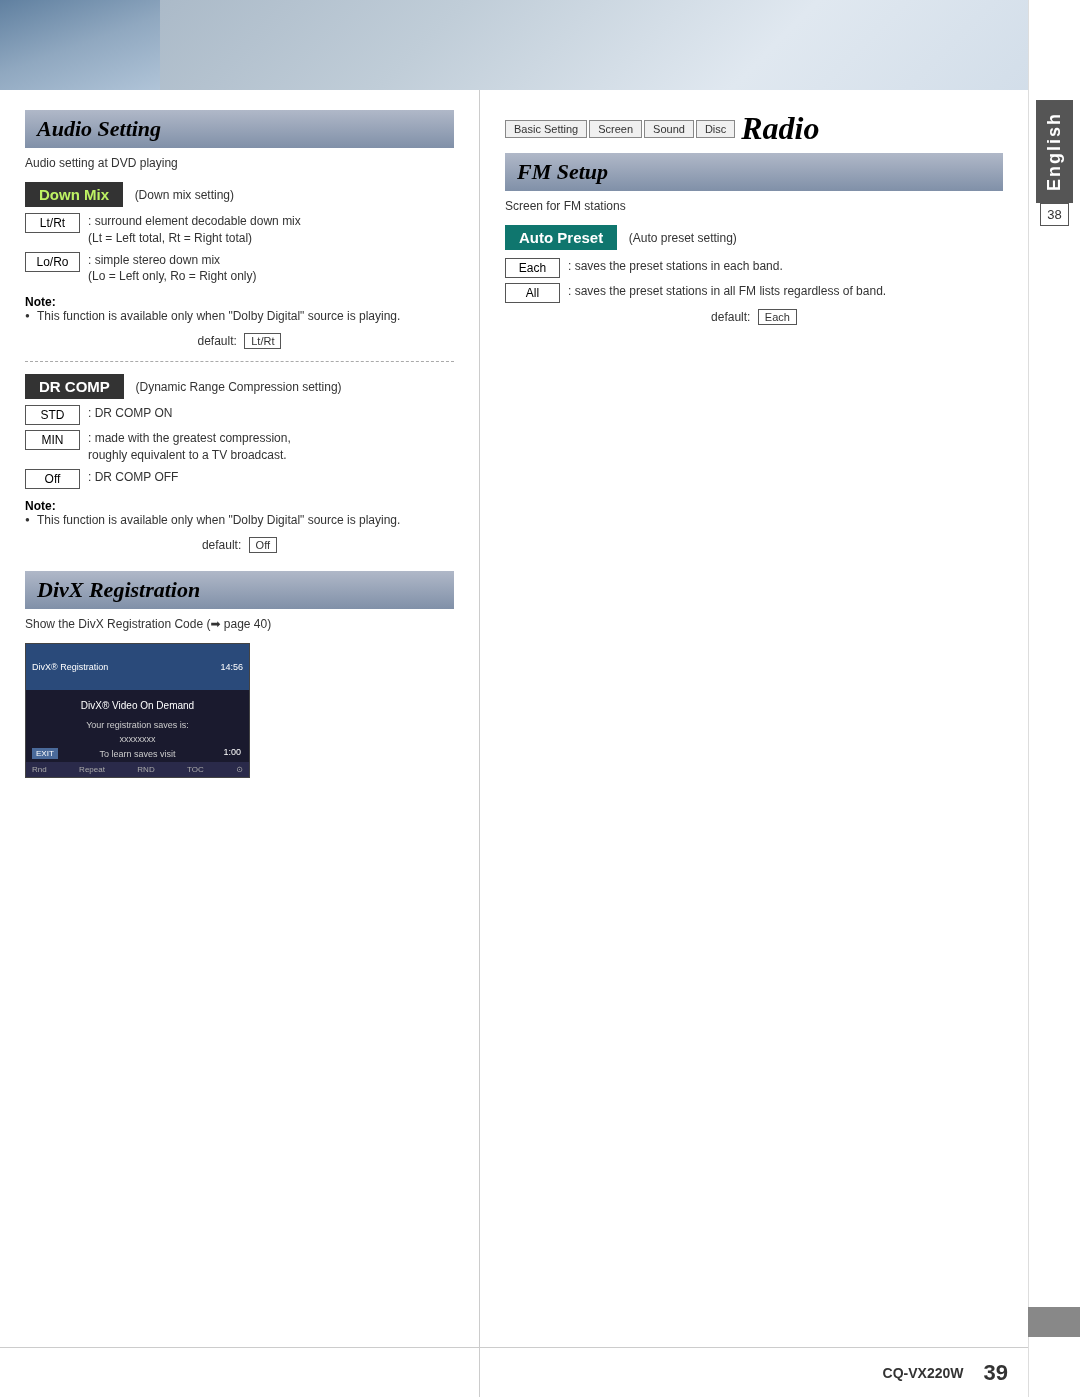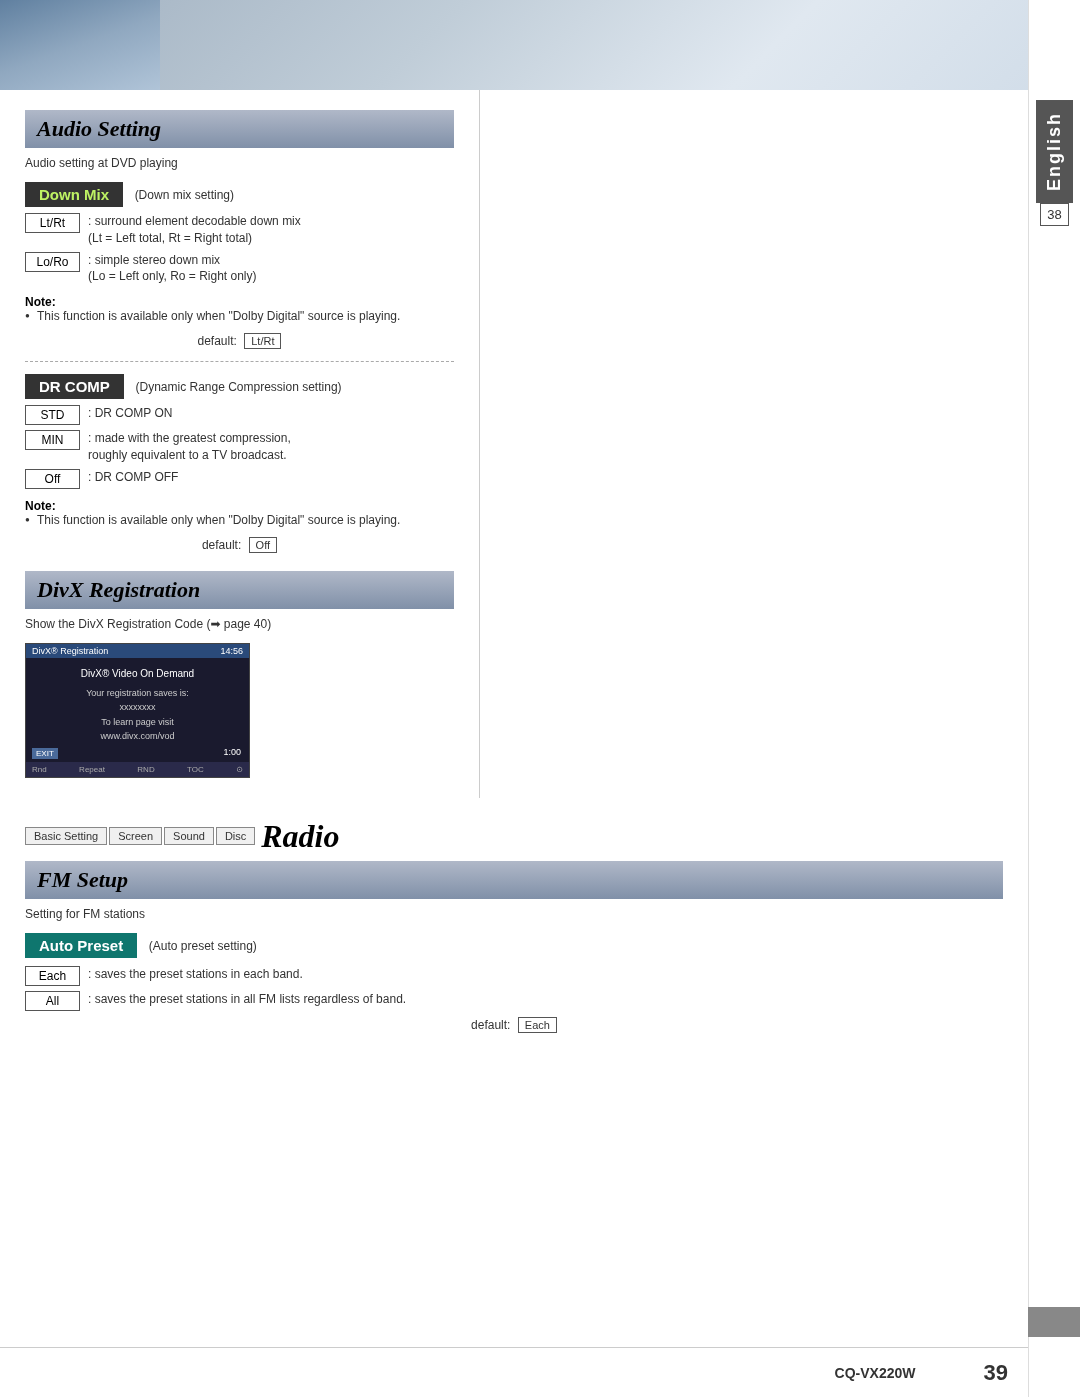--- a/index.html
+++ b/index.html
@@ -71,21 +71,21 @@
     }
 
     
     .main-content {
       position: absolute;
       top: 90px;
       left: 0;
       right: 52px;
       bottom: 0;
       display: flex;
-      flex-direction: column;
+      flex-direction: row;
     }
 
     
     .left-col {
       width: 480px;
       padding: 20px 25px;
       border-right: 1px solid #ccc;
     }
 
     
@@ -217,21 +217,21 @@
       background: #1a1a2e;
       border: 1px solid #444;
       margin-top: 8px;
       position: relative;
       overflow: hidden;
     }
     .divx-top-bar {
       background: #2a4a7a;
       color: #fff;
       font-size: 9px;
-      padding: 2px 6px;
+      padding: 18px 6px;
       display: flex;
       justify-content: space-between;
       text-align: right;
     }
     .divx-content {
       text-align: center;
       color: #ccc;
       font-size: 9px;
       padding: 8px 10px;
       line-height: 1.6;
@@ -315,21 +315,20 @@
     .footer-model {
       font-size: 14px;
       font-weight: bold;
       color: #333;
       margin-right: 20px;
     }
     .footer-page {
       font-size: 22px;
       font-weight: bold;
       color: #333;
-      margin-left: 48px;
     }
   </style>
 </head>
 <body>
 
 <div class="header-image"></div>
 
 <div class="right-sidebar">
   <div class="english-label">English</div>
   <div class="page-num-box">38</div>
@@ -409,21 +408,21 @@
 
       <div class="divx-screenshot">
         <div class="divx-top-bar">
           <span>DivX® Registration</span>
           <span>14:56</span>
         </div>
         <div class="divx-content">
           <div style="color:#fff;font-size:10px;margin-bottom:4px;">DivX® Video On Demand</div>
           <div>Your registration saves is:</div>
           <div>xxxxxxxx</div>
-          <div>To learn page visit</div>
+          <div>To learn saves visit</div>
           <div>www.divx.com/vod</div>
         </div>
         <div class="divx-time">1:00</div>
         <div class="divx-exit-btn">EXIT</div>
         <div class="divx-bottom-bar">
           <span>Rnd</span>
           <span>Repeat</span>
           <span>RND</span>
           <span>TOC</span>
           <span>⊙</span>
@@ -438,21 +437,21 @@
     <div class="radio-header">
       <span class="nav-tab">Basic Setting</span>
       <span class="nav-tab">Screen</span>
       <span class="nav-tab">Sound</span>
       <span class="nav-tab">Disc</span>
       <span class="radio-title">Radio</span>
     </div>
 
     <div>
       <div class="section-title">FM Setup</div>
-      <div class="section-subtitle">Setting for FM stations</div>
+      <div class="section-subtitle">Screen for FM stations</div>
 
       <div>
         <div style="margin-bottom:8px;">
           <span class="fm-tag">Auto Preset</span>
           <span class="tag-desc">(Auto preset setting)</span>
         </div>
 
         <div class="option-row">
           <span class="option-box">Each</span>
           <span class="option-text">: saves the preset stations in each band.</span>

